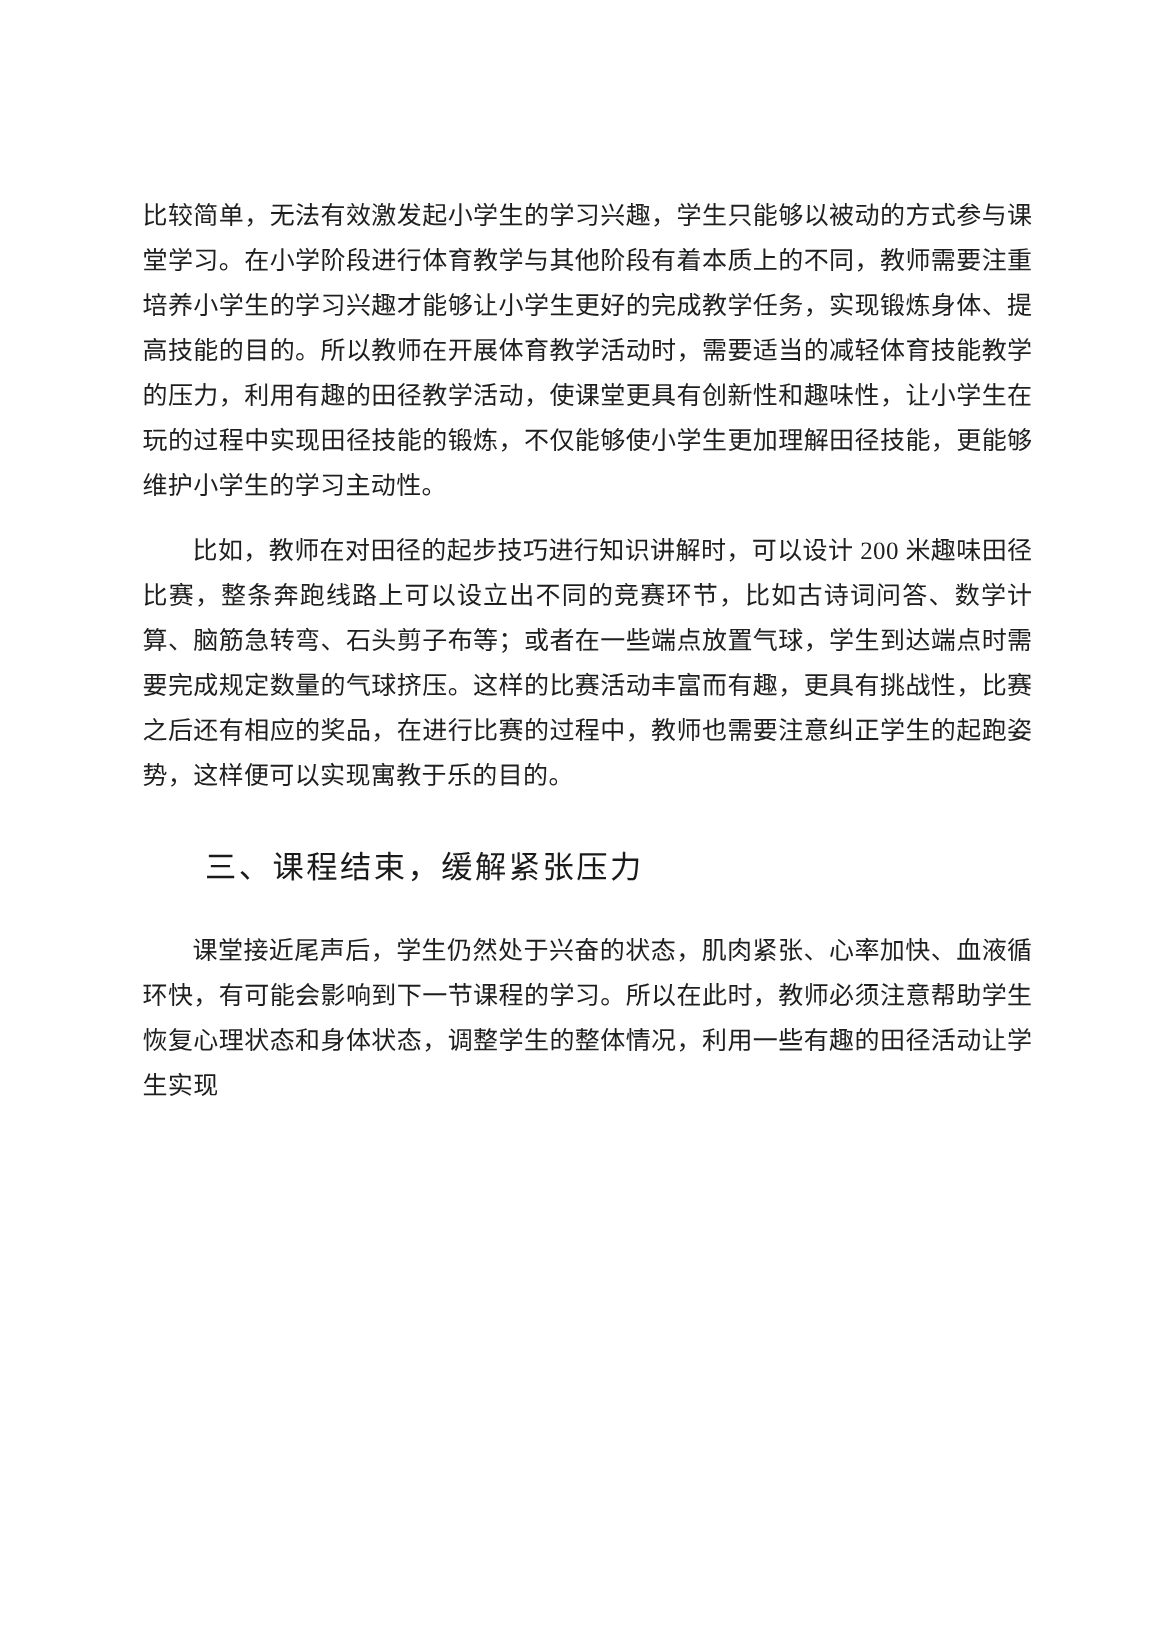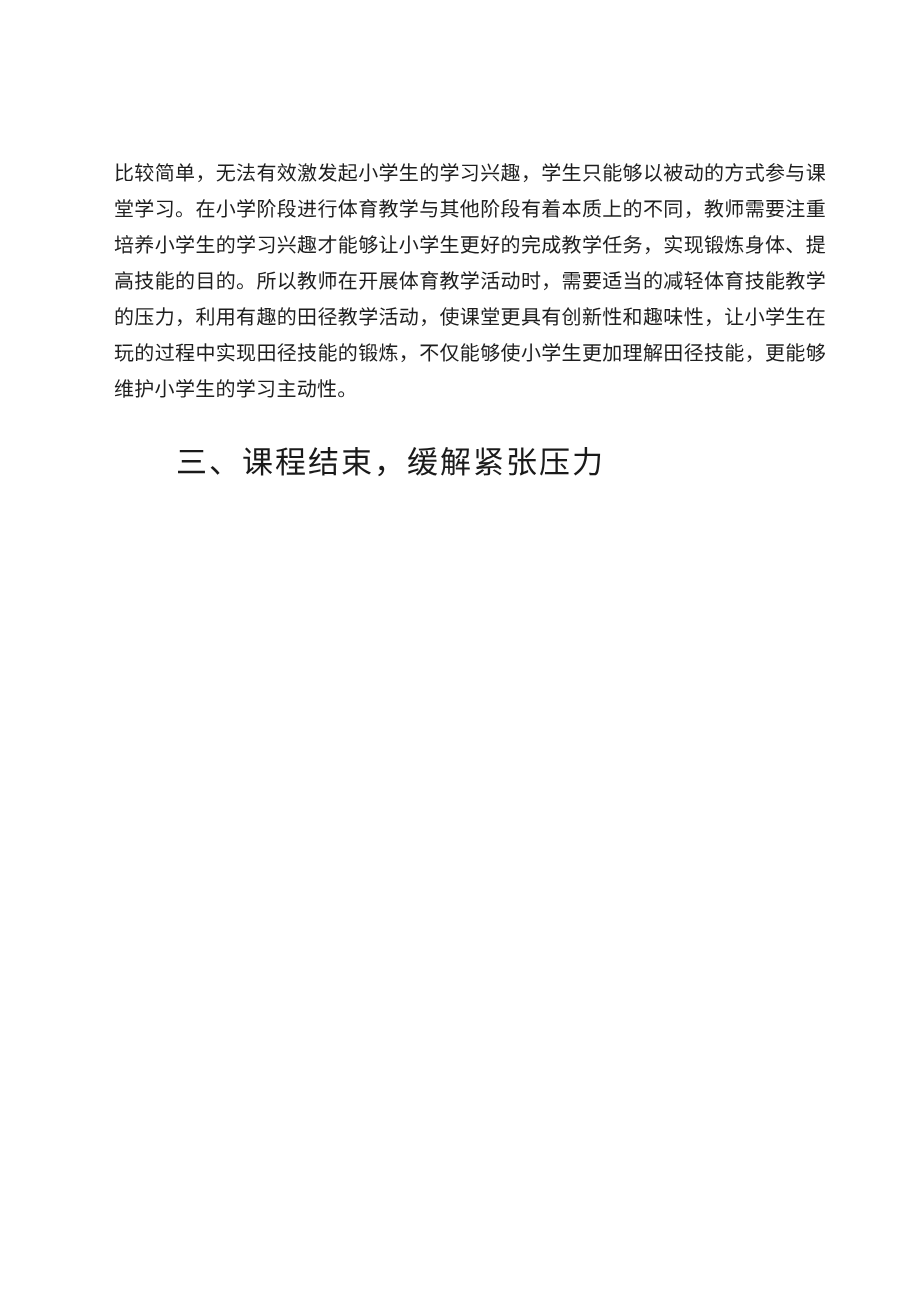--- a/index.html
+++ b/index.html
@@ -32,32 +32,34 @@
     line-height: 36px;
     text-align: justify;
     margin: 0 0 16px 0;
     letter-spacing: 0.3px;
     word-break: break-all;
   }
   .para.indent {
     text-indent: 2em;
   }
   .section-heading {
-    font-size: 31px;
+    font-size: 25px;
     line-height: 40px;
     font-weight: 400;
     margin: 36px 0 28px 0;
     text-indent: 2em;
     letter-spacing: 2px;
     color: #1a1a1a;
   }
 </style>
 </head>
 <body>
 
 <div class="page" style="background: rgb(255, 255, 255); color: rgb(30, 30, 30);">
   <p class="para">比较简单，无法有效激发起小学生的学习兴趣，学生只能够以被动的方式参与课堂学习。在小学阶段进行体育教学与其他阶段有着本质上的不同，教师需要注重培养小学生的学习兴趣才能够让小学生更好的完成教学任务，实现锻炼身体、提高技能的目的。所以教师在开展体育教学活动时，需要适当的减轻体育技能教学的压力，利用有趣的田径教学活动，使课堂更具有创新性和趣味性，让小学生在玩的过程中实现田径技能的锻炼，不仅能够使小学生更加理解田径技能，更能够维护小学生的学习主动性。</p>
 
 
+  <p class="para indent">比如，教师在对田径的起步技巧进行知识讲解时，可以设计 200 米趣味田径比赛，整条奔跑线路上可以设立出不同的竞赛环节，比如古诗词问答、数学计算、脑筋急转弯、石头剪子布等；或者在一些端点放置气球，学生到达端点时需要完成规定数量的气球挤压。这样的比赛活动丰富而有趣，更具有挑战性，比赛之后还有相应的奖品，在进行比赛的过程中，教师也需要注意纠正学生的起跑姿势，这样便可以实现寓教于乐的目的。</p>
 
   <h2 class="section-heading">三、课程结束，缓解紧张压力</h2>
 
+  <p class="para indent">课堂接近尾声后，学生仍然处于兴奋的状态，肌肉紧张、心率加快、血液循环快，有可能会影响到下一节课程的学习。所以在此时，教师必须注意帮助学生恢复心理状态和身体状态，调整学生的整体情况，利用一些有趣的田径活动让学生实现</p>
 </div>
 
 </body></html>

